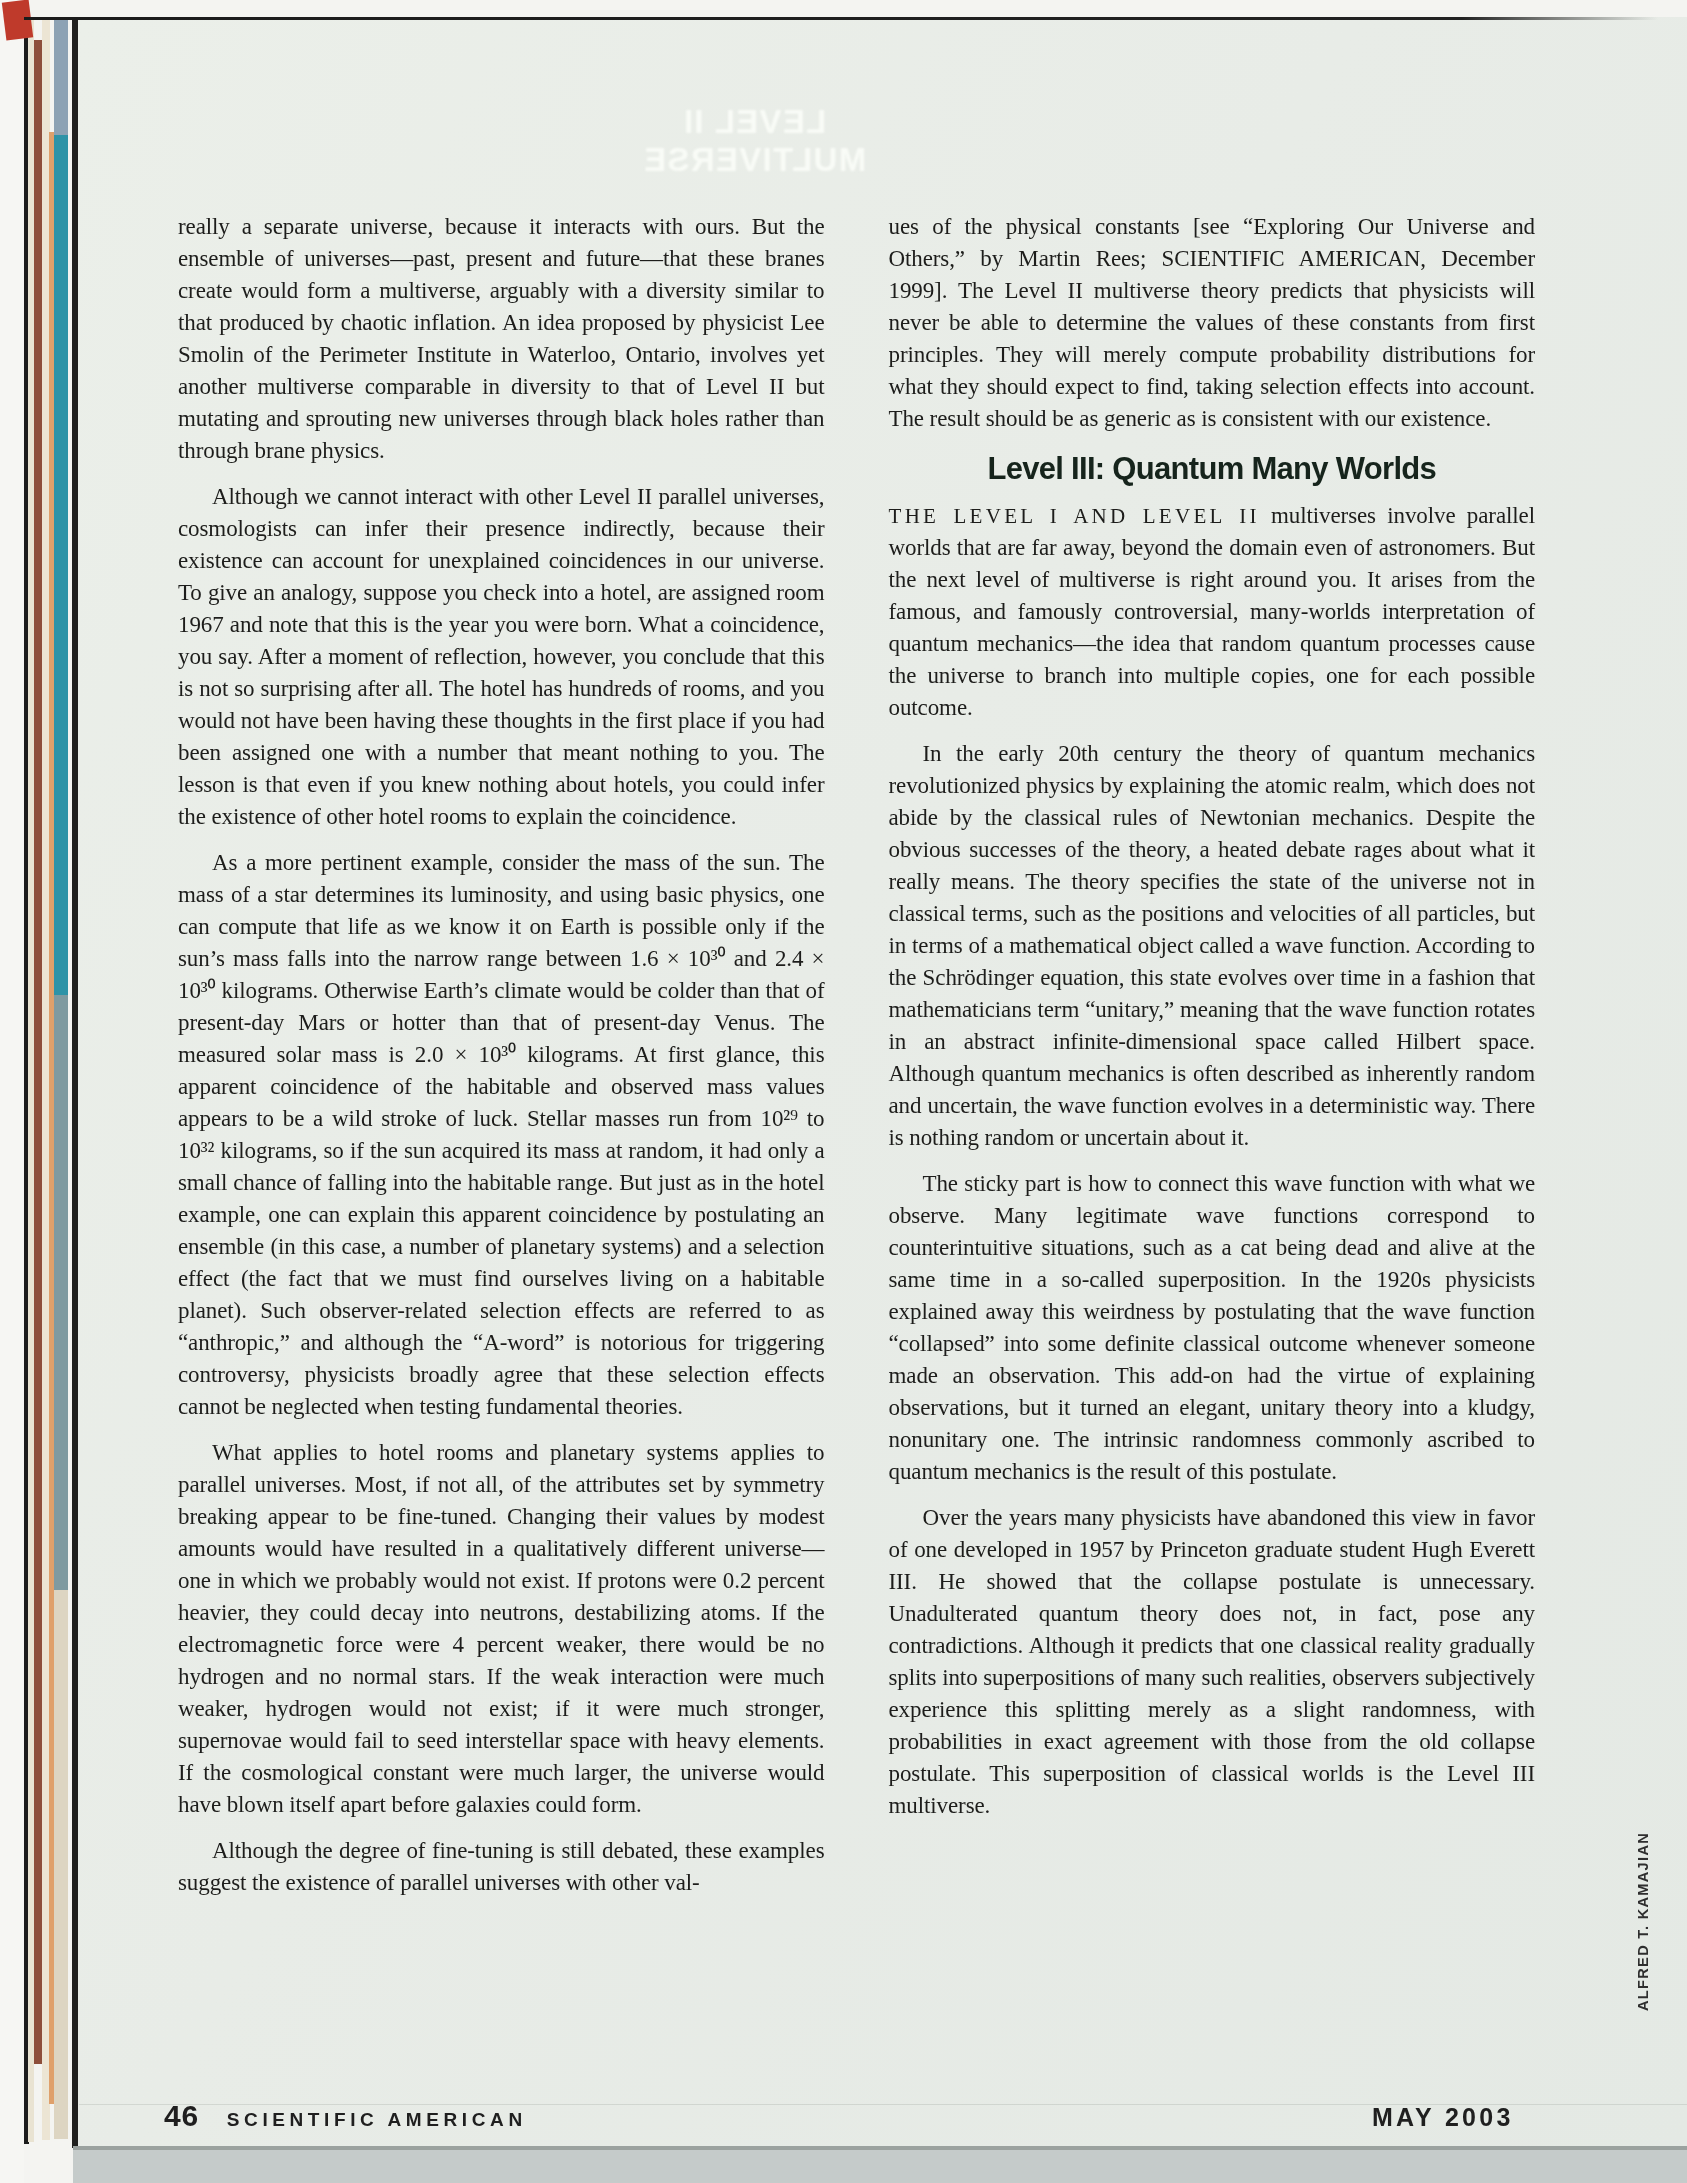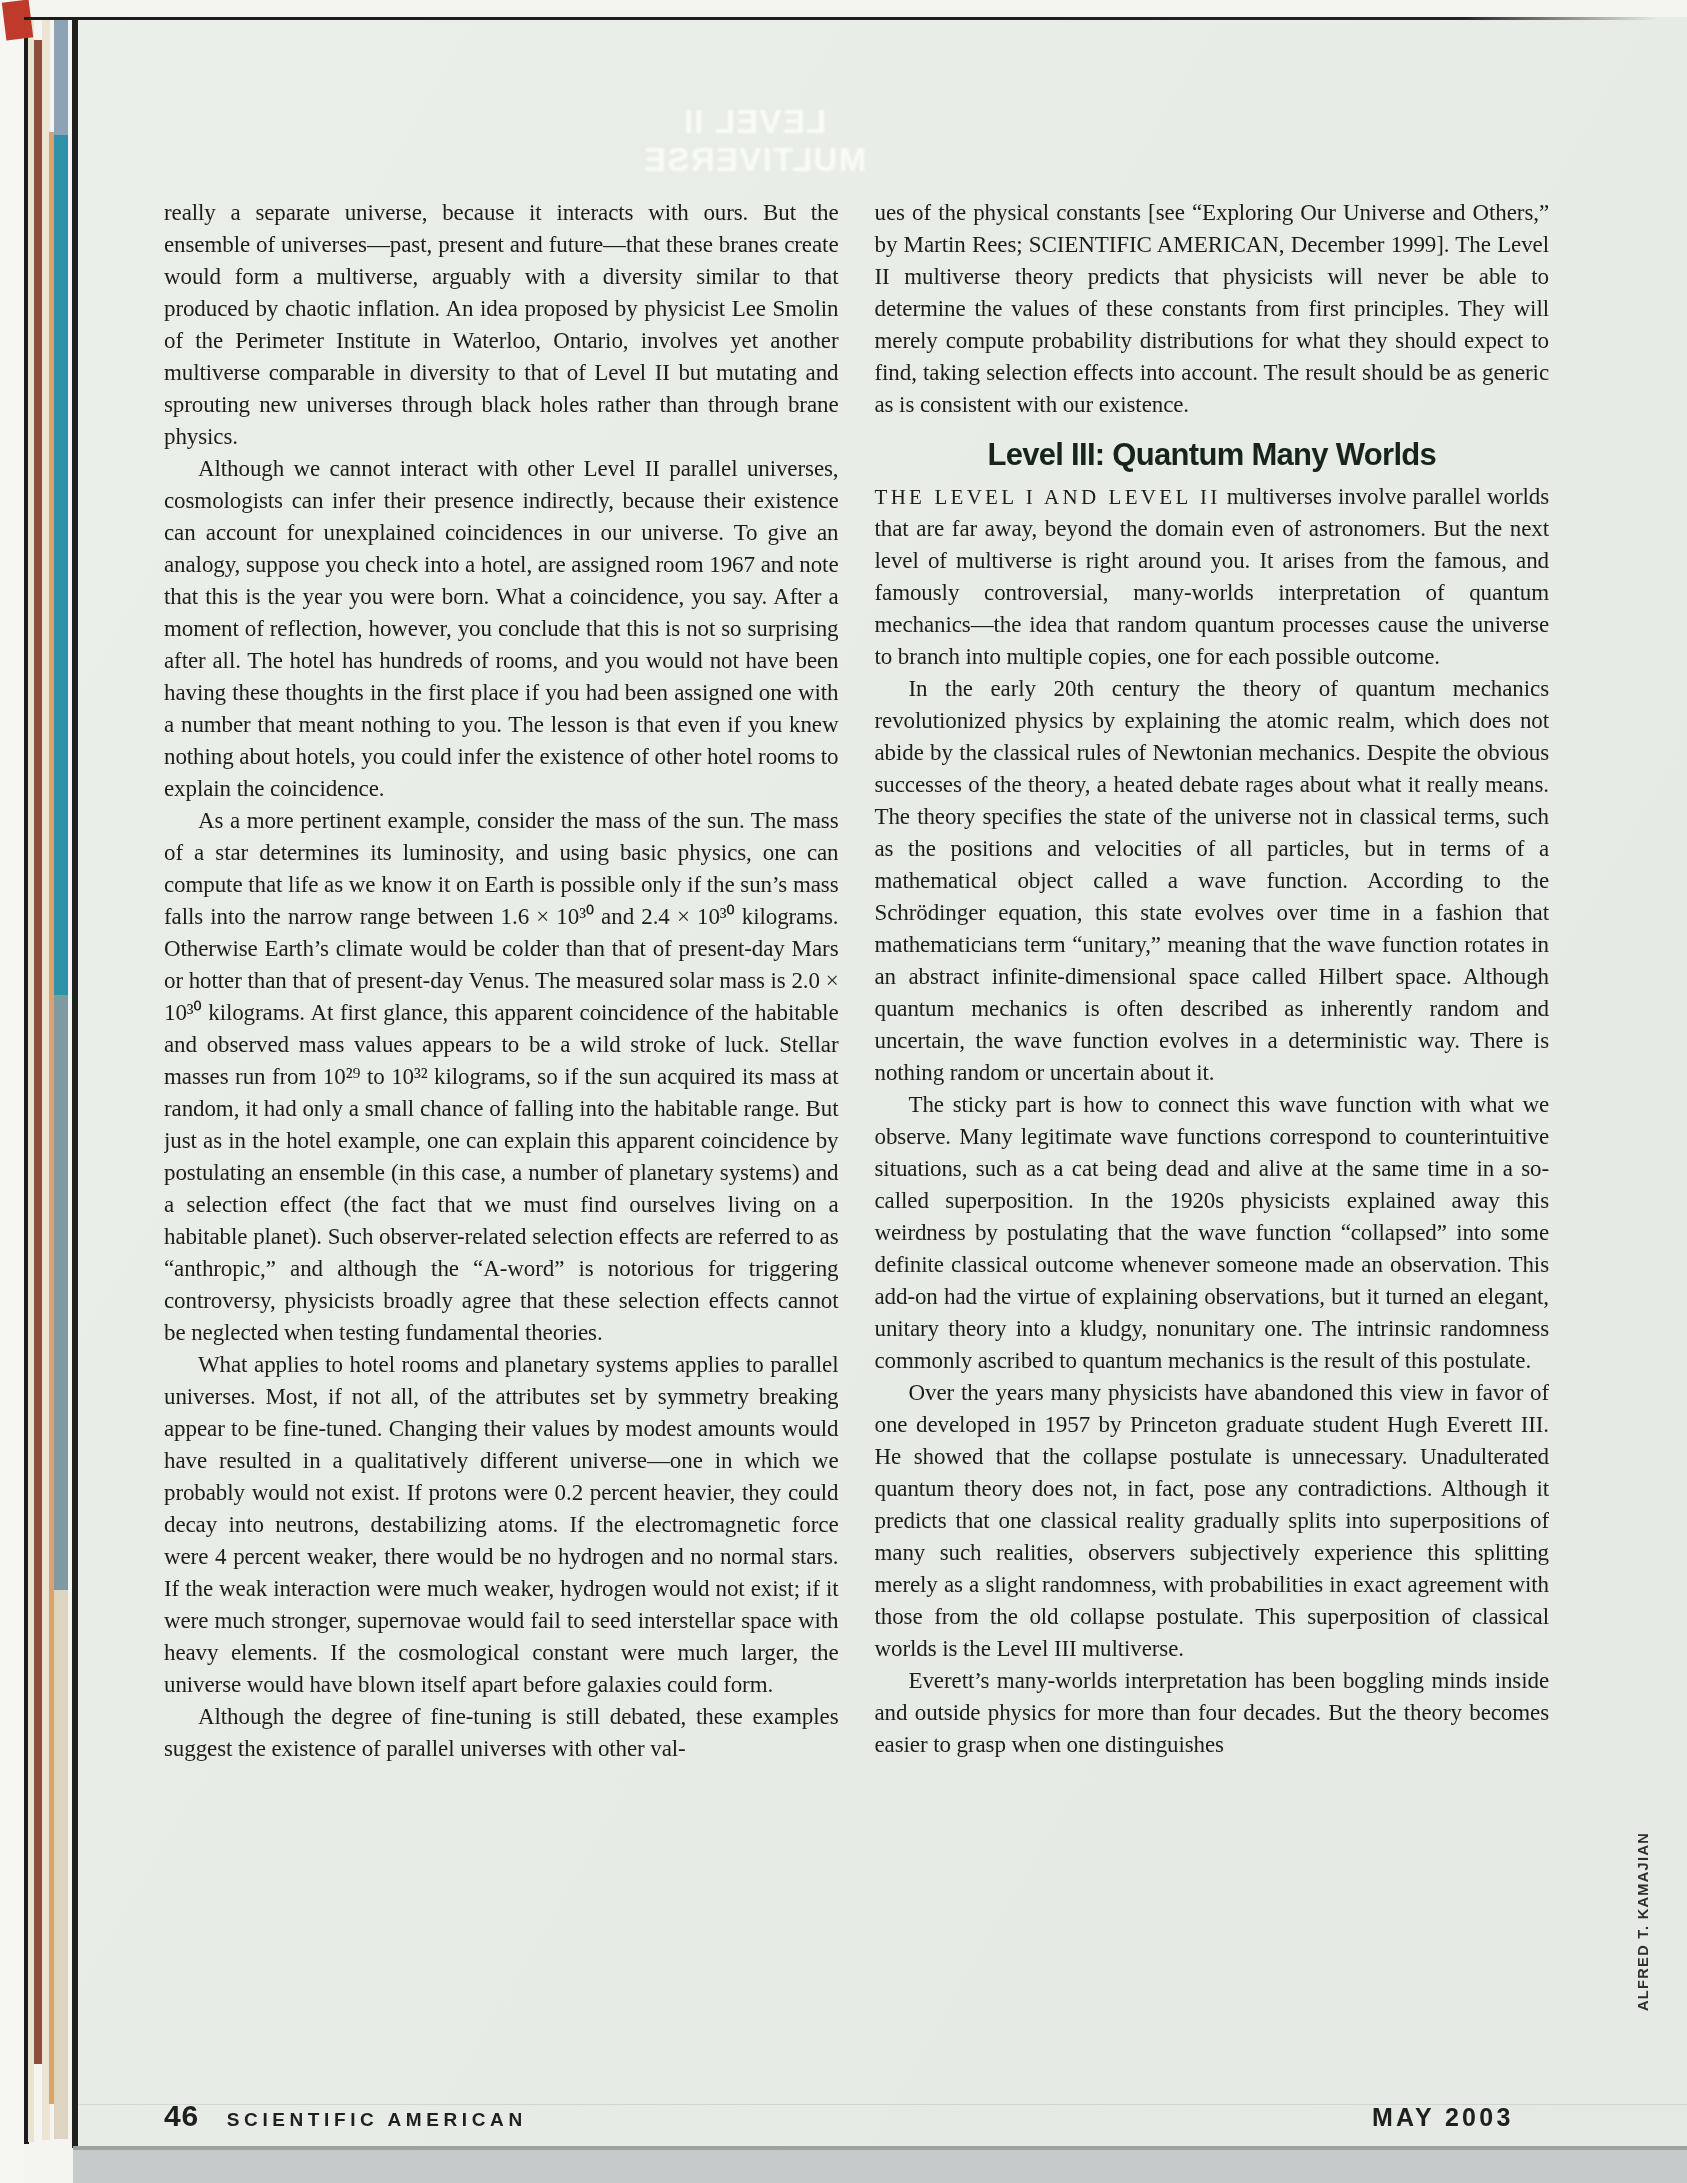--- a/index.html
+++ b/index.html
@@ -49,21 +49,21 @@
     font-size:33px;letter-spacing:1.3px;color:rgba(251,254,249,0.85);
     transform:scaleX(-1);filter:blur(0.8px);
   }
   
   .columns{
     position:absolute;left:164px;top:197px;width:1385px;height:1852px;
     display:flex;gap:36px;overflow:hidden;
   }
   .col{width:675px;}
   p.body{
-    margin:0;font-size:23px;line-height:32px;text-align:justify;
+    margin:14px;font-size:23px;line-height:32px;text-align:justify;
     color:#1d1d1b;letter-spacing:-0.1px;
   }
   p.indent{text-indent:34px;}
   .section-heading{
     font-family:"Liberation Sans", sans-serif;font-weight:700;
     font-size:31px;line-height:34px;color:#16241c;
     margin:17px 0 9.3px 0;letter-spacing:-0.7px;text-align:center;
   }
   .lead-in{font-size:21px;letter-spacing:3.3px;}
   
@@ -118,21 +118,20 @@
     <p class="body indent">What applies to hotel rooms and planetary systems applies to parallel universes. Most, if not all, of the attributes set by symmetry breaking appear to be fine-tuned. Changing their values by modest amounts would have resulted in a qualitatively different universe—one in which we probably would not exist. If protons were 0.2 percent heavier, they could decay into neutrons, destabilizing atoms. If the electromagnetic force were 4 percent weaker, there would be no hydrogen and no normal stars. If the weak interaction were much weaker, hydrogen would not exist; if it were much stronger, supernovae would fail to seed interstellar space with heavy elements. If the cosmological constant were much larger, the universe would have blown itself apart before galaxies could form.</p>
     <p class="body indent">Although the degree of fine-tuning is still debated, these examples suggest the existence of parallel universes with other val-</p>
   </div>
   <div class="col">
     <p class="body">ues of the physical constants [see “Exploring Our Universe and Others,” by Martin Rees; SCIENTIFIC AMERICAN, December 1999]. The Level II multiverse theory predicts that physicists will never be able to determine the values of these constants from first principles. They will merely compute probability distributions for what they should expect to find, taking selection effects into account. The result should be as generic as is consistent with our existence.</p>
     <h2 class="section-heading">Level III: Quantum Many Worlds</h2>
     <p class="body"><span class="lead-in">THE LEVEL I AND LEVEL II</span><span> multiverses involve parallel worlds that are far away, beyond the domain even of astronomers. But the next level of multiverse is right around you. It arises from the famous, and famously controversial, many-worlds interpretation of quantum mechanics—the idea that random quantum processes cause the universe to branch into multiple copies, one for each possible outcome.</span></p>
     <p class="body indent">In the early 20th century the theory of quantum mechanics revolutionized physics by explaining the atomic realm, which does not abide by the classical rules of Newtonian mechanics. Despite the obvious successes of the theory, a heated debate rages about what it really means. The theory specifies the state of the universe not in classical terms, such as the positions and velocities of all particles, but in terms of a mathematical object called a wave function. According to the Schrödinger equation, this state evolves over time in a fashion that mathematicians term “unitary,” meaning that the wave function rotates in an abstract infinite-dimensional space called Hilbert space. Although quantum mechanics is often described as inherently random and uncertain, the wave function evolves in a deterministic way. There is nothing random or uncertain about it.</p>
     <p class="body indent">The sticky part is how to connect this wave function with what we observe. Many legitimate wave functions correspond to counterintuitive situations, such as a cat being dead and alive at the same time in a so-called superposition. In the 1920s physicists explained away this weirdness by postulating that the wave function “collapsed” into some definite classical outcome whenever someone made an observation. This add-on had the virtue of explaining observations, but it turned an elegant, unitary theory into a kludgy, nonunitary one. The intrinsic randomness commonly ascribed to quantum mechanics is the result of this postulate.</p>
     <p class="body indent">Over the years many physicists have abandoned this view in favor of one developed in 1957 by Princeton graduate student Hugh Everett III. He showed that the collapse postulate is unnecessary. Unadulterated quantum theory does not, in fact, pose any contradictions. Although it predicts that one classical reality gradually splits into superpositions of many such realities, observers subjectively experience this splitting merely as a slight randomness, with probabilities in exact agreement with those from the old collapse postulate. This superposition of classical worlds is the Level III multiverse.</p>
-    <p class="body indent">Everett’s many-worlds interpretation has been boggling minds inside and outside physics for more than four decades. But the theory becomes easier to grasp when one distinguishes</p>
   </div>
 </div>
 
 <div class="footer">
   <span class="page-num">46</span>
   <span class="mag">SCIENTIFIC AMERICAN</span>
   <span class="issue">MAY 2003</span>
 </div>
 <div class="footer-rule"></div>
 

